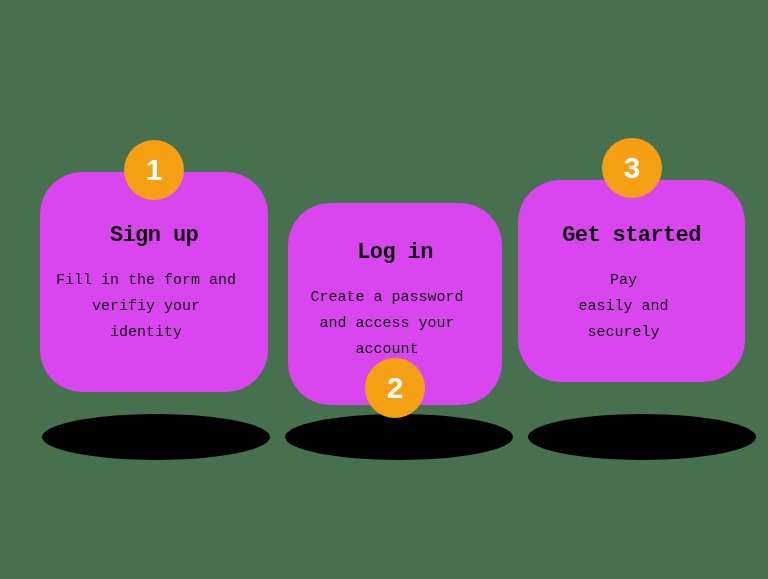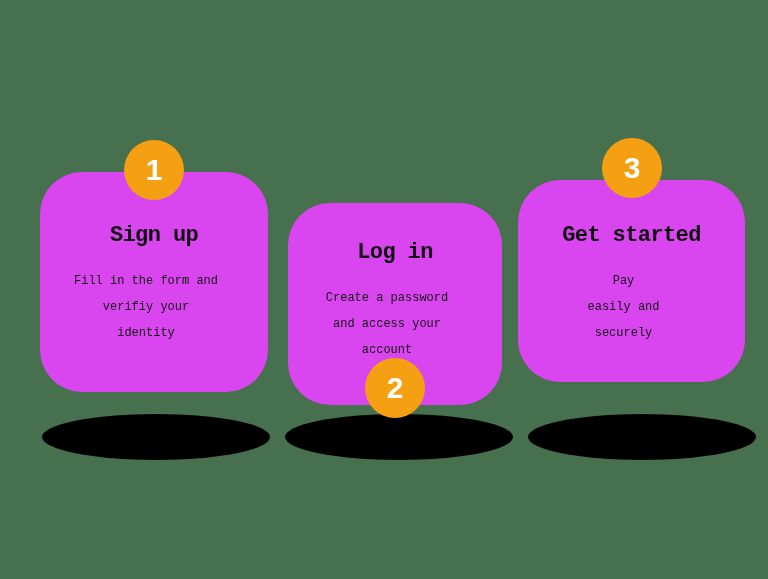--- a/index.html
+++ b/index.html
@@ -60,21 +60,21 @@
   }
   .card-1 .card-title { top: 53px; }
   .card-2 .card-title { top: 39px; }
   .card-3 .card-title { top: 45px; text-align: center; }
 
   .card-body {
     position: absolute;
     left: 6px;
     right: 22px;
     text-align: center;
-    font-size: 12px;
+    font-size: 15px;
     font-weight: 400;
     line-height: 26px;
     color: #151515;
     white-space: pre-line;
   }
   .card-1 .card-body { top: 96px; }
   .card-2 .card-body { top: 82px; }
   .card-3 .card-body { top: 88px; text-align: center; }
 
   

